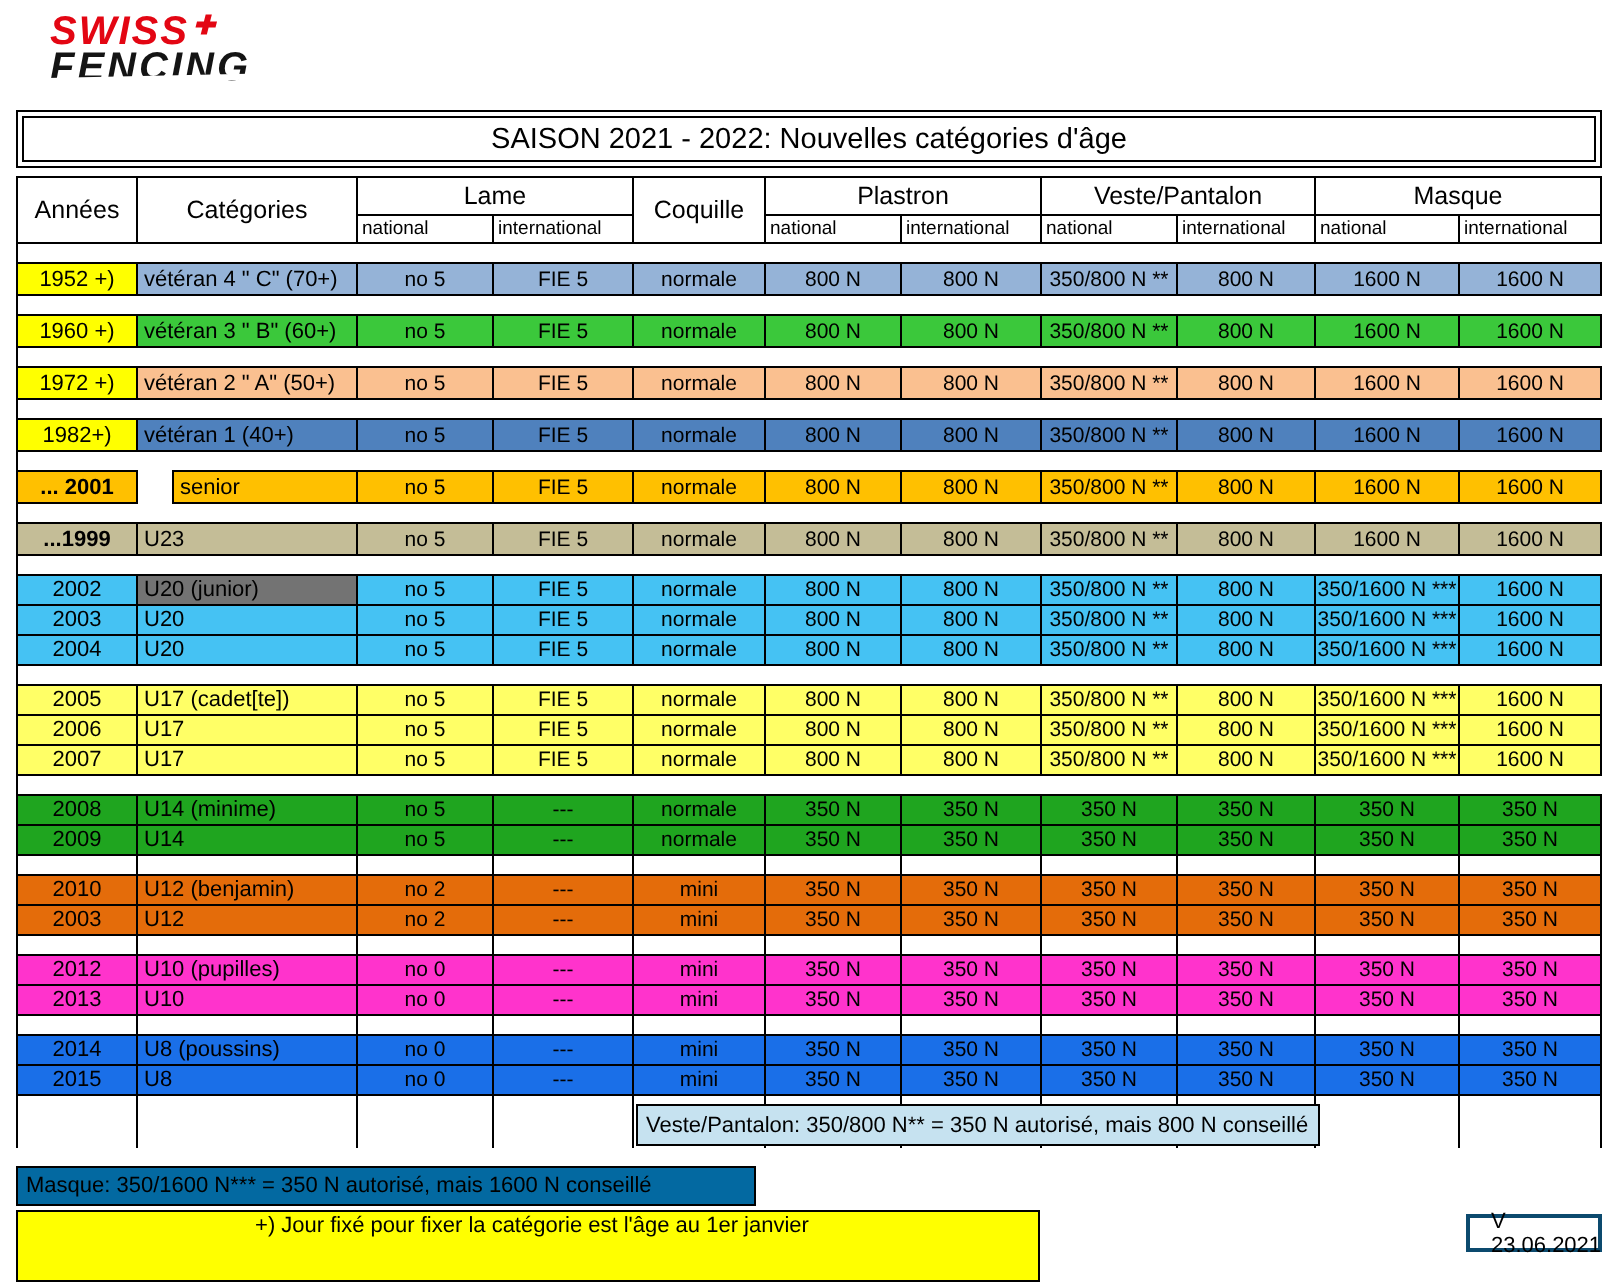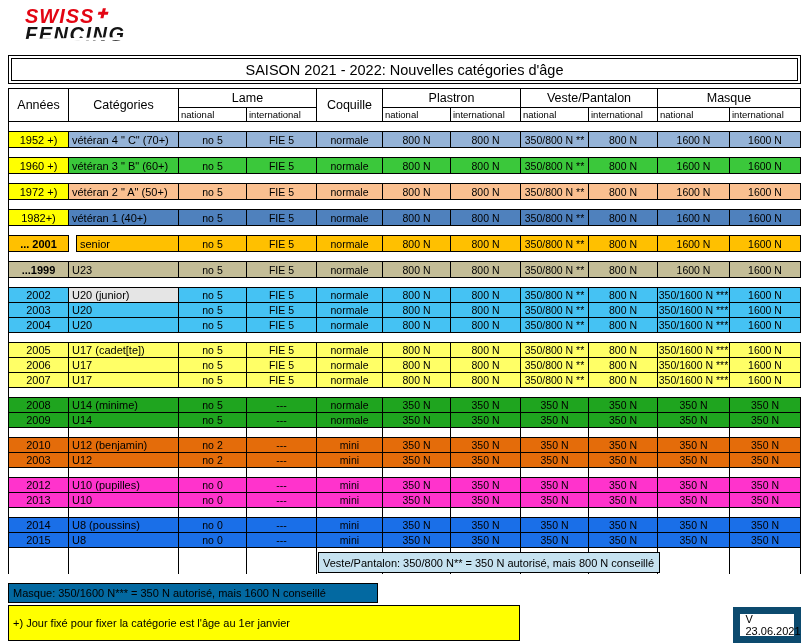--- a/index.html
+++ b/index.html
@@ -32,22 +32,22 @@
   .vc{font-size:10.5px;}
   .rc{border-top:none;border-bottom:none;background:transparent;}
   .line{border:none;background:#000;}
 
   
   .note{position:absolute;box-sizing:border-box;border:1px solid #000;font-size:11px;
         display:flex;align-items:center;padding-left:4px;white-space:nowrap;overflow:hidden;}
   .note-veste{left:318px;top:552px;width:342px;height:21px;background:#C6E2F0;}
   .note-masque{left:8px;top:583px;width:370px;height:20px;background:#0369a1;}
   .note-jour{left:8px;top:605px;width:512px;height:36px;background:#FFFF00;
-        flex-direction:column;align-items:flex-start;justify-content:center;line-height:15px;}
-  .version-box{position:absolute;left:733px;top:607px;width:68px;height:36px;border:7px solid #0c4a6e;
+        flex-direction:row;align-items:flex-start;justify-content:center;line-height:15px;}
+  .version-box{position:absolute;left:733px;top:607px;width:68px;height:19px;border:2px solid #0c4a6e;
         box-sizing:border-box;display:flex;align-items:center;justify-content:center;font-size:11px;padding-left:12px;}
 </style>
 </head>
 <body>
 
 <div class="page">
 
   <div class="logo">
     <div>
       <span class="logo-w1">SWISS</span><span class="logo-cross">✚</span>
@@ -118,21 +118,21 @@
       <div class="cell vc" style="left: 238px; top: 121px; width: 71px; height: 17px; background: rgb(79, 129, 189);">FIE 5</div>
       <div class="cell vc" style="left: 308px; top: 121px; width: 67px; height: 17px; background: rgb(79, 129, 189);">normale</div>
       <div class="cell vc" style="left: 374px; top: 121px; width: 69px; height: 17px; background: rgb(79, 129, 189);">800 N</div>
       <div class="cell vc" style="left: 442px; top: 121px; width: 71px; height: 17px; background: rgb(79, 129, 189);">800 N</div>
       <div class="cell vc" style="left: 512px; top: 121px; width: 69px; height: 17px; background: rgb(79, 129, 189);">350/800 N **</div>
       <div class="cell vc" style="left: 580px; top: 121px; width: 70px; height: 17px; background: rgb(79, 129, 189);">800 N</div>
       <div class="cell vc" style="left: 649px; top: 121px; width: 73px; height: 17px; background: rgb(79, 129, 189);">1600 N</div>
       <div class="cell vc" style="left: 721px; top: 121px; width: 72px; height: 17px; background: rgb(79, 129, 189);">1600 N</div>
       <div class="cell line" style="left: 0px; top: 137px; width: 1px; height: 10px;"></div>
       <div class="cell yc" style="left: 0px; top: 147px; width: 61px; height: 17px; background: rgb(255, 192, 0); font-weight: bold;">... 2001</div>
-      <div class="cell cc" style="left: 68px; top: 147px; width: 111px; height: 17px; background: rgb(255, 192, 0);">senior</div>
+      <div class="cell cc" style="left: 78px; top: 147px; width: 111px; height: 17px; background: rgb(255, 192, 0);">senior</div>
       <div class="cell vc" style="left: 170px; top: 147px; width: 69px; height: 17px; background: rgb(255, 192, 0);">no 5</div>
       <div class="cell vc" style="left: 238px; top: 147px; width: 71px; height: 17px; background: rgb(255, 192, 0);">FIE 5</div>
       <div class="cell vc" style="left: 308px; top: 147px; width: 67px; height: 17px; background: rgb(255, 192, 0);">normale</div>
       <div class="cell vc" style="left: 374px; top: 147px; width: 69px; height: 17px; background: rgb(255, 192, 0);">800 N</div>
       <div class="cell vc" style="left: 442px; top: 147px; width: 71px; height: 17px; background: rgb(255, 192, 0);">800 N</div>
       <div class="cell vc" style="left: 512px; top: 147px; width: 69px; height: 17px; background: rgb(255, 192, 0);">350/800 N **</div>
       <div class="cell vc" style="left: 580px; top: 147px; width: 70px; height: 17px; background: rgb(255, 192, 0);">800 N</div>
       <div class="cell vc" style="left: 649px; top: 147px; width: 73px; height: 17px; background: rgb(255, 192, 0);">1600 N</div>
       <div class="cell vc" style="left: 721px; top: 147px; width: 72px; height: 17px; background: rgb(255, 192, 0);">1600 N</div>
       <div class="cell line" style="left: 0px; top: 163px; width: 1px; height: 10px;"></div>
@@ -142,21 +142,21 @@
       <div class="cell vc" style="left: 238px; top: 173px; width: 71px; height: 17px; background: rgb(196, 189, 151);">FIE 5</div>
       <div class="cell vc" style="left: 308px; top: 173px; width: 67px; height: 17px; background: rgb(196, 189, 151);">normale</div>
       <div class="cell vc" style="left: 374px; top: 173px; width: 69px; height: 17px; background: rgb(196, 189, 151);">800 N</div>
       <div class="cell vc" style="left: 442px; top: 173px; width: 71px; height: 17px; background: rgb(196, 189, 151);">800 N</div>
       <div class="cell vc" style="left: 512px; top: 173px; width: 69px; height: 17px; background: rgb(196, 189, 151);">350/800 N **</div>
       <div class="cell vc" style="left: 580px; top: 173px; width: 70px; height: 17px; background: rgb(196, 189, 151);">800 N</div>
       <div class="cell vc" style="left: 649px; top: 173px; width: 73px; height: 17px; background: rgb(196, 189, 151);">1600 N</div>
       <div class="cell vc" style="left: 721px; top: 173px; width: 72px; height: 17px; background: rgb(196, 189, 151);">1600 N</div>
       <div class="cell line" style="left: 0px; top: 189px; width: 1px; height: 10px;"></div>
       <div class="cell yc" style="left: 0px; top: 199px; width: 61px; height: 16px; background: rgb(69, 194, 243);">2002</div>
-      <div class="cell cc" style="left: 60px; top: 199px; width: 111px; height: 16px; background: #e5e5e5;">U20 (junior)</div>
+      <div class="cell cc" style="left: 60px; top: 199px; width: 111px; height: 16px; background: #737373;">U20 (junior)</div>
       <div class="cell vc" style="left: 170px; top: 199px; width: 69px; height: 16px; background: rgb(69, 194, 243);">no 5</div>
       <div class="cell vc" style="left: 238px; top: 199px; width: 71px; height: 16px; background: rgb(69, 194, 243);">FIE 5</div>
       <div class="cell vc" style="left: 308px; top: 199px; width: 67px; height: 16px; background: rgb(69, 194, 243);">normale</div>
       <div class="cell vc" style="left: 374px; top: 199px; width: 69px; height: 16px; background: rgb(69, 194, 243);">800 N</div>
       <div class="cell vc" style="left: 442px; top: 199px; width: 71px; height: 16px; background: rgb(69, 194, 243);">800 N</div>
       <div class="cell vc" style="left: 512px; top: 199px; width: 69px; height: 16px; background: rgb(69, 194, 243);">350/800 N **</div>
       <div class="cell vc" style="left: 580px; top: 199px; width: 70px; height: 16px; background: rgb(69, 194, 243);">800 N</div>
       <div class="cell vc" style="left: 649px; top: 199px; width: 73px; height: 16px; background: rgb(69, 194, 243);">350/1600 N ***</div>
       <div class="cell vc" style="left: 721px; top: 199px; width: 72px; height: 16px; background: rgb(69, 194, 243);">1600 N</div>
       <div class="cell yc" style="left: 0px; top: 214px; width: 61px; height: 16px; background: rgb(69, 194, 243);">2003</div>

